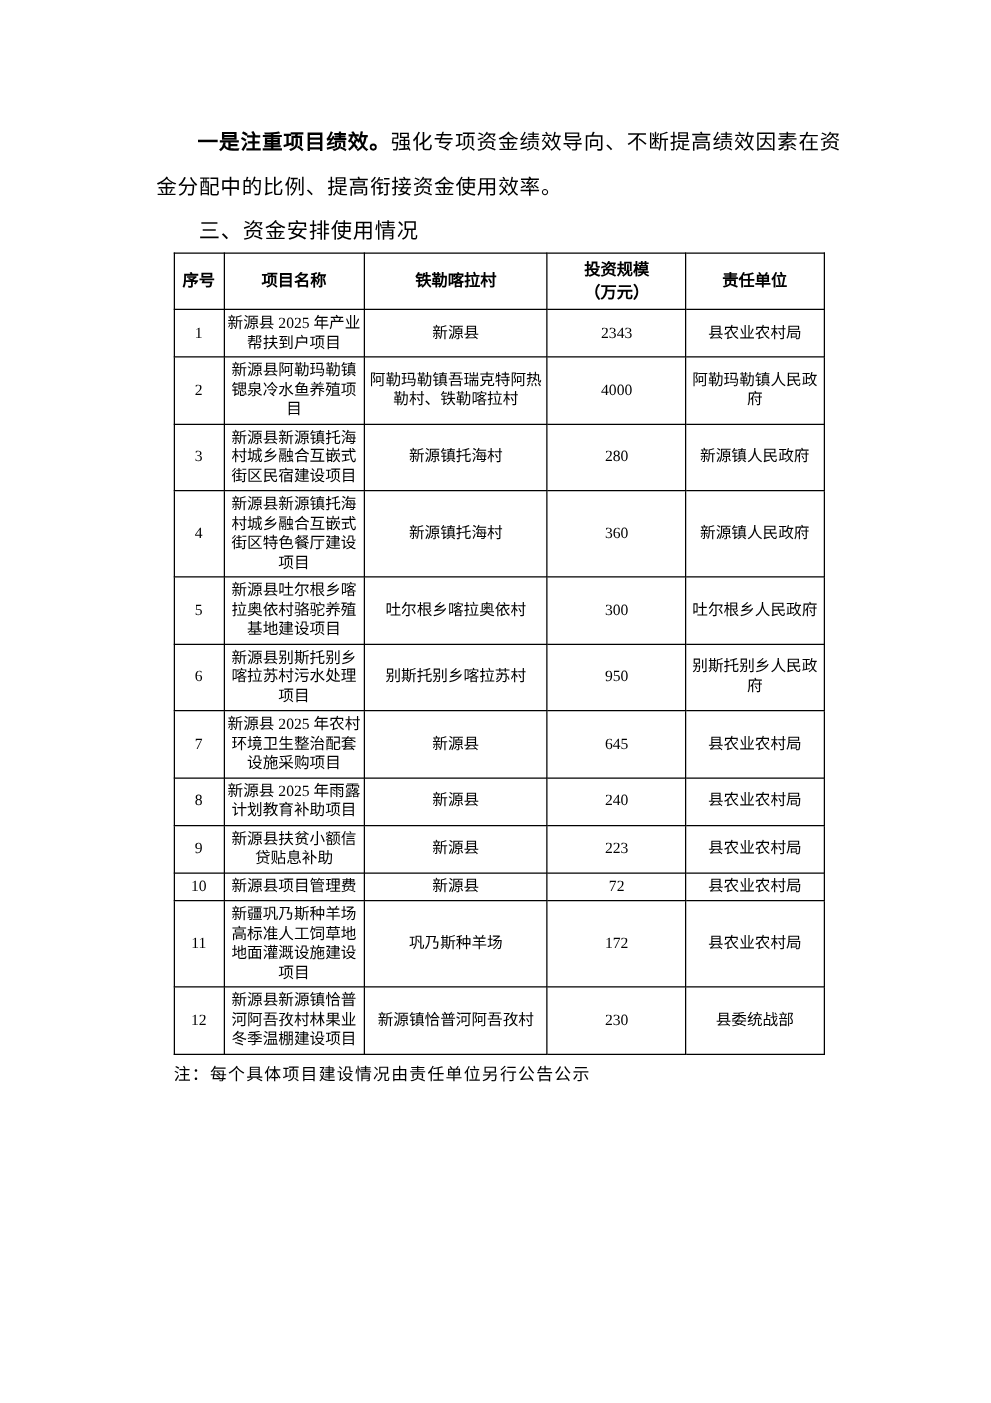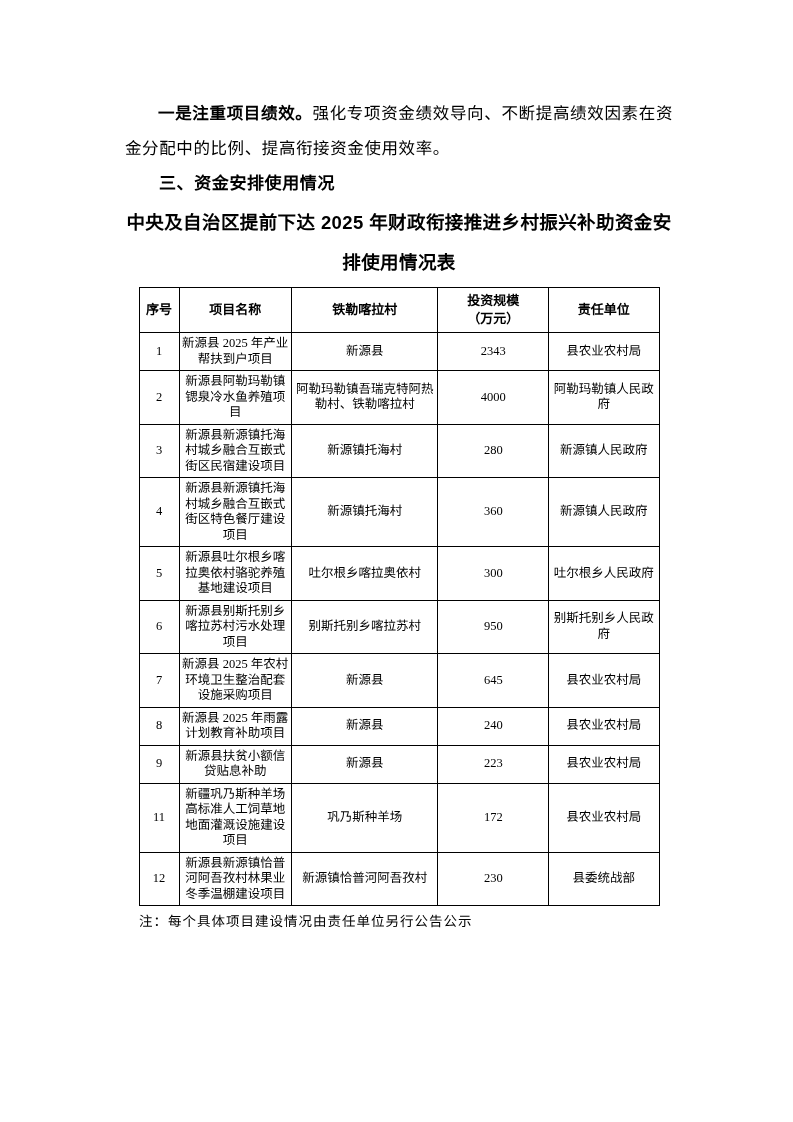--- a/index.html
+++ b/index.html
@@ -24,21 +24,21 @@
     text-align: justify;
     text-indent: 2em;
     letter-spacing: 0.6px;
   }
   .body-para .lead {
     font-weight: bold;
     font-family: "Liberation Sans", "DejaVu Sans", sans-serif;
   }
   .section-heading {
     font-size: 17px;
-    font-weight: bold;
+    font-weight: normal;
     font-family: "Liberation Sans", "DejaVu Sans", sans-serif;
     line-height: 35px;
     text-indent: 2em;
     letter-spacing: 0.6px;
   }
   .table-title {
     font-size: 18.5px;
     font-weight: bold;
     font-family: "Liberation Sans", "DejaVu Sans", sans-serif;
     text-align: center;
@@ -84,21 +84,20 @@
 <body>
 
 <div class="page">
 
   <p class="body-para"><span class="lead">一是注重项目绩效。</span><span>强化专项资金绩效导向、不断提高绩效因素在资金分配中的比例、提高衔接资金使用效率。</span></p>
 
 
 
   <h3 class="section-heading">三、资金安排使用情况</h3>
 
-  <h2 class="table-title">中央及自治区提前下达 2025 年财政衔接推进乡村振兴补助资金安排使用情况表</h2>
 
   <table class="alloc-table">
     <colgroup>
       <col class="c-no">
         <col class="c-proj">
         <col class="c-loc">
         <col class="c-amt">
         <col class="c-unit">
     </colgroup>
     <thead>
@@ -177,20 +176,27 @@
   </tr>
 
   <tr>
     <td>9</td>
     <td>新源县扶贫小额信贷贴息补助</td>
     <td>新源县</td>
     <td>223</td>
     <td>县农业农村局</td>
   </tr>
 
+  <tr>
+    <td>10</td>
+    <td>新源县项目管理费</td>
+    <td>新源县</td>
+    <td>72</td>
+    <td>县农业农村局</td>
+  </tr>
 
   <tr>
     <td>11</td>
     <td>新疆巩乃斯种羊场高标准人工饲草地地面灌溉设施建设项目</td>
     <td>巩乃斯种羊场</td>
     <td>172</td>
     <td>县农业农村局</td>
   </tr>
 
   <tr>

